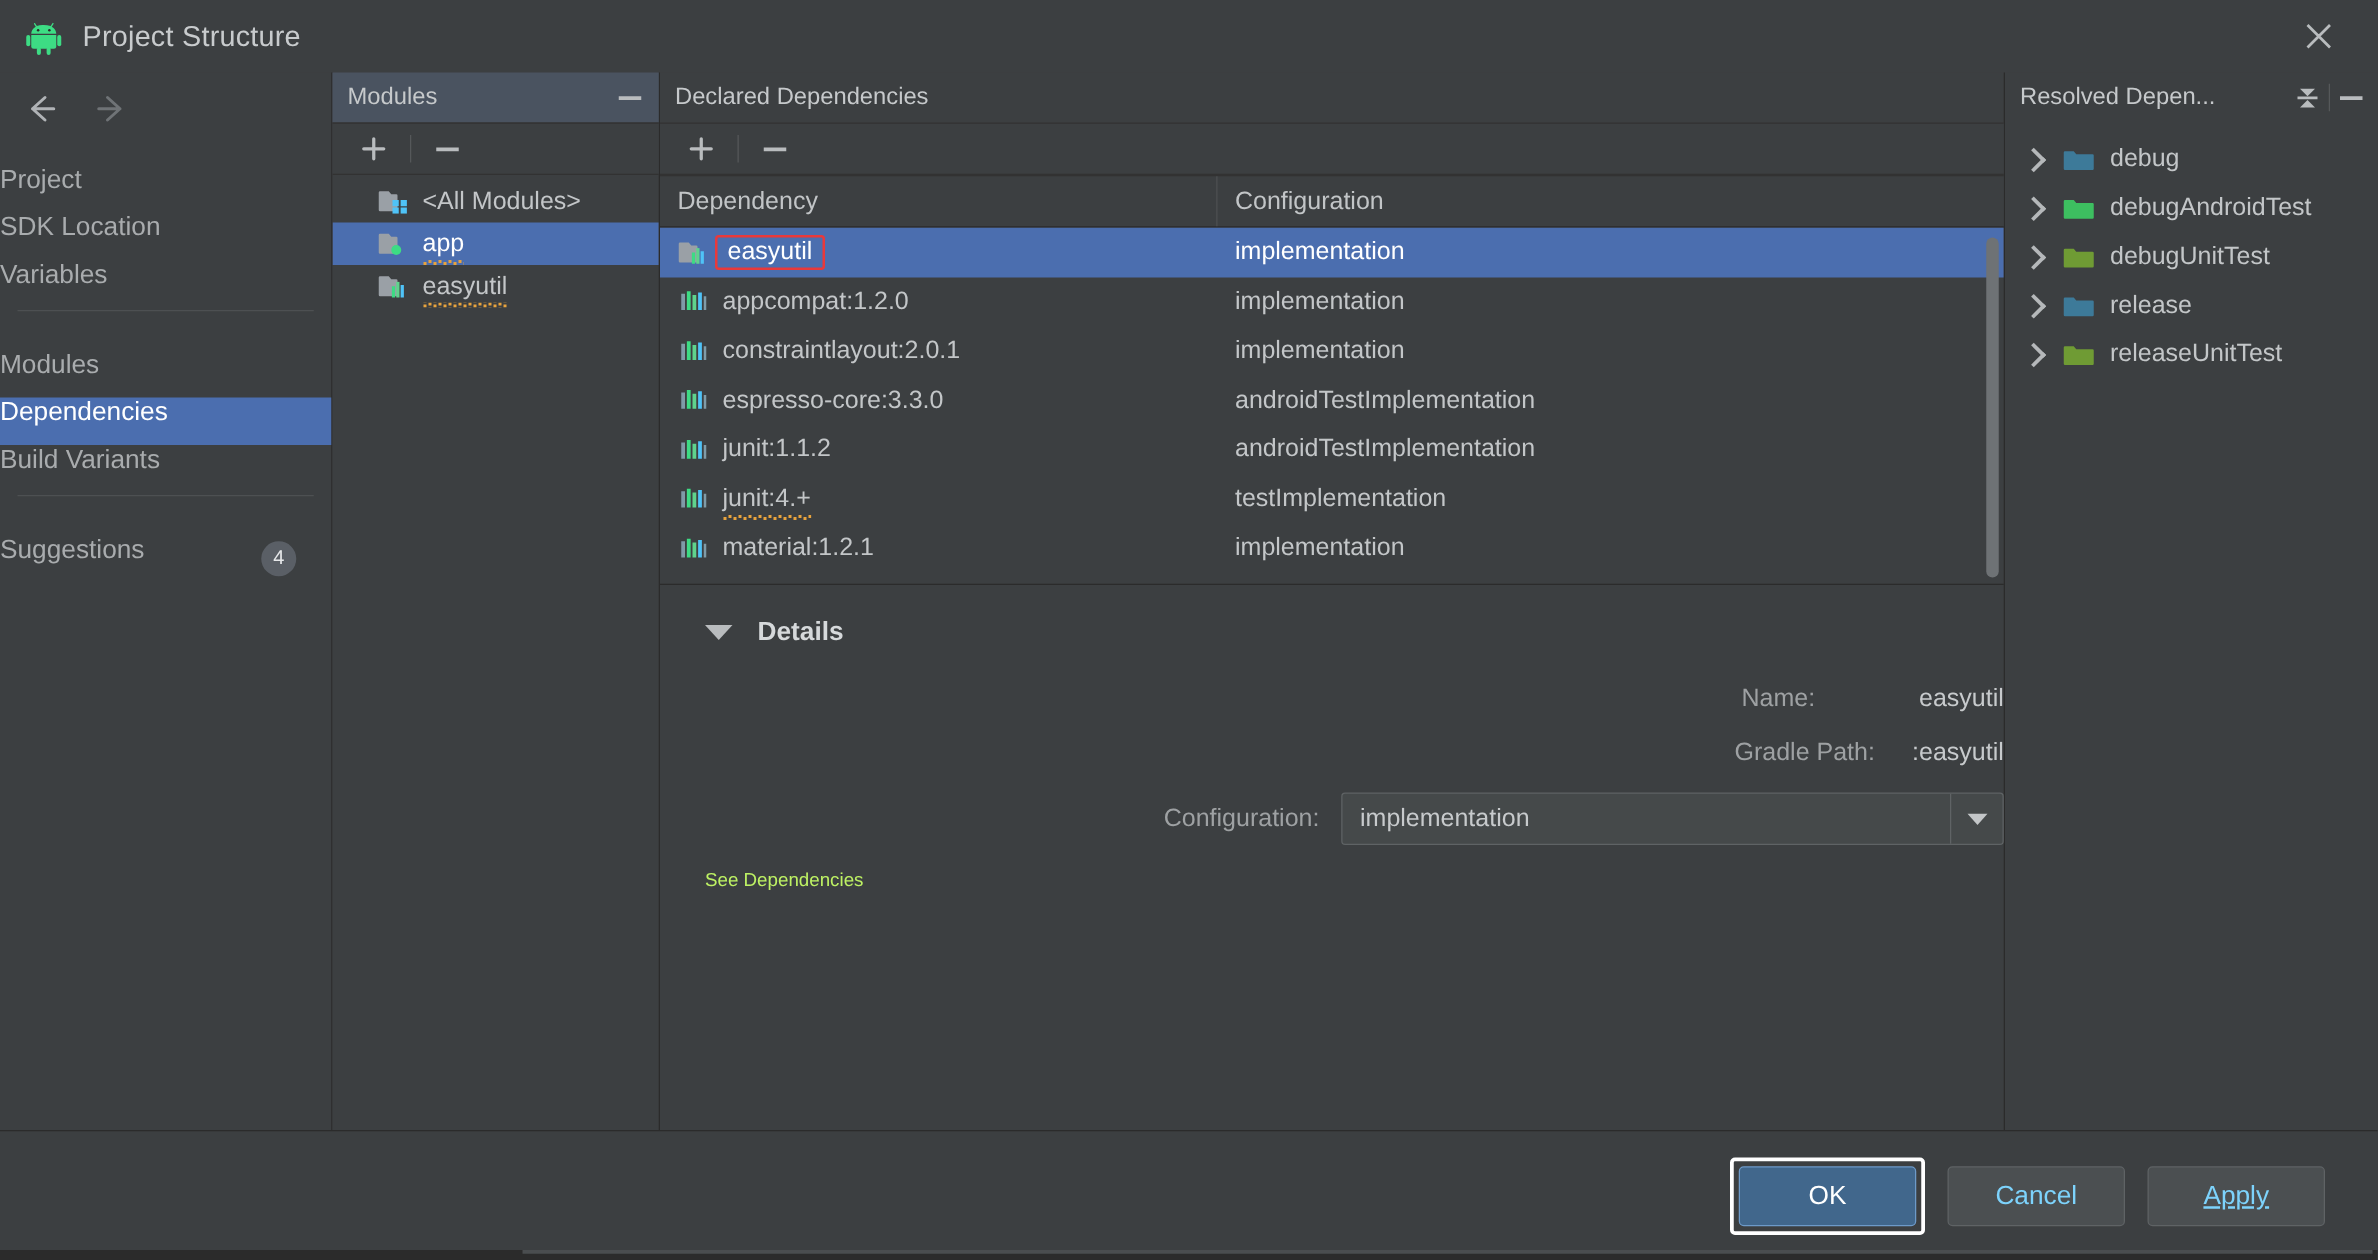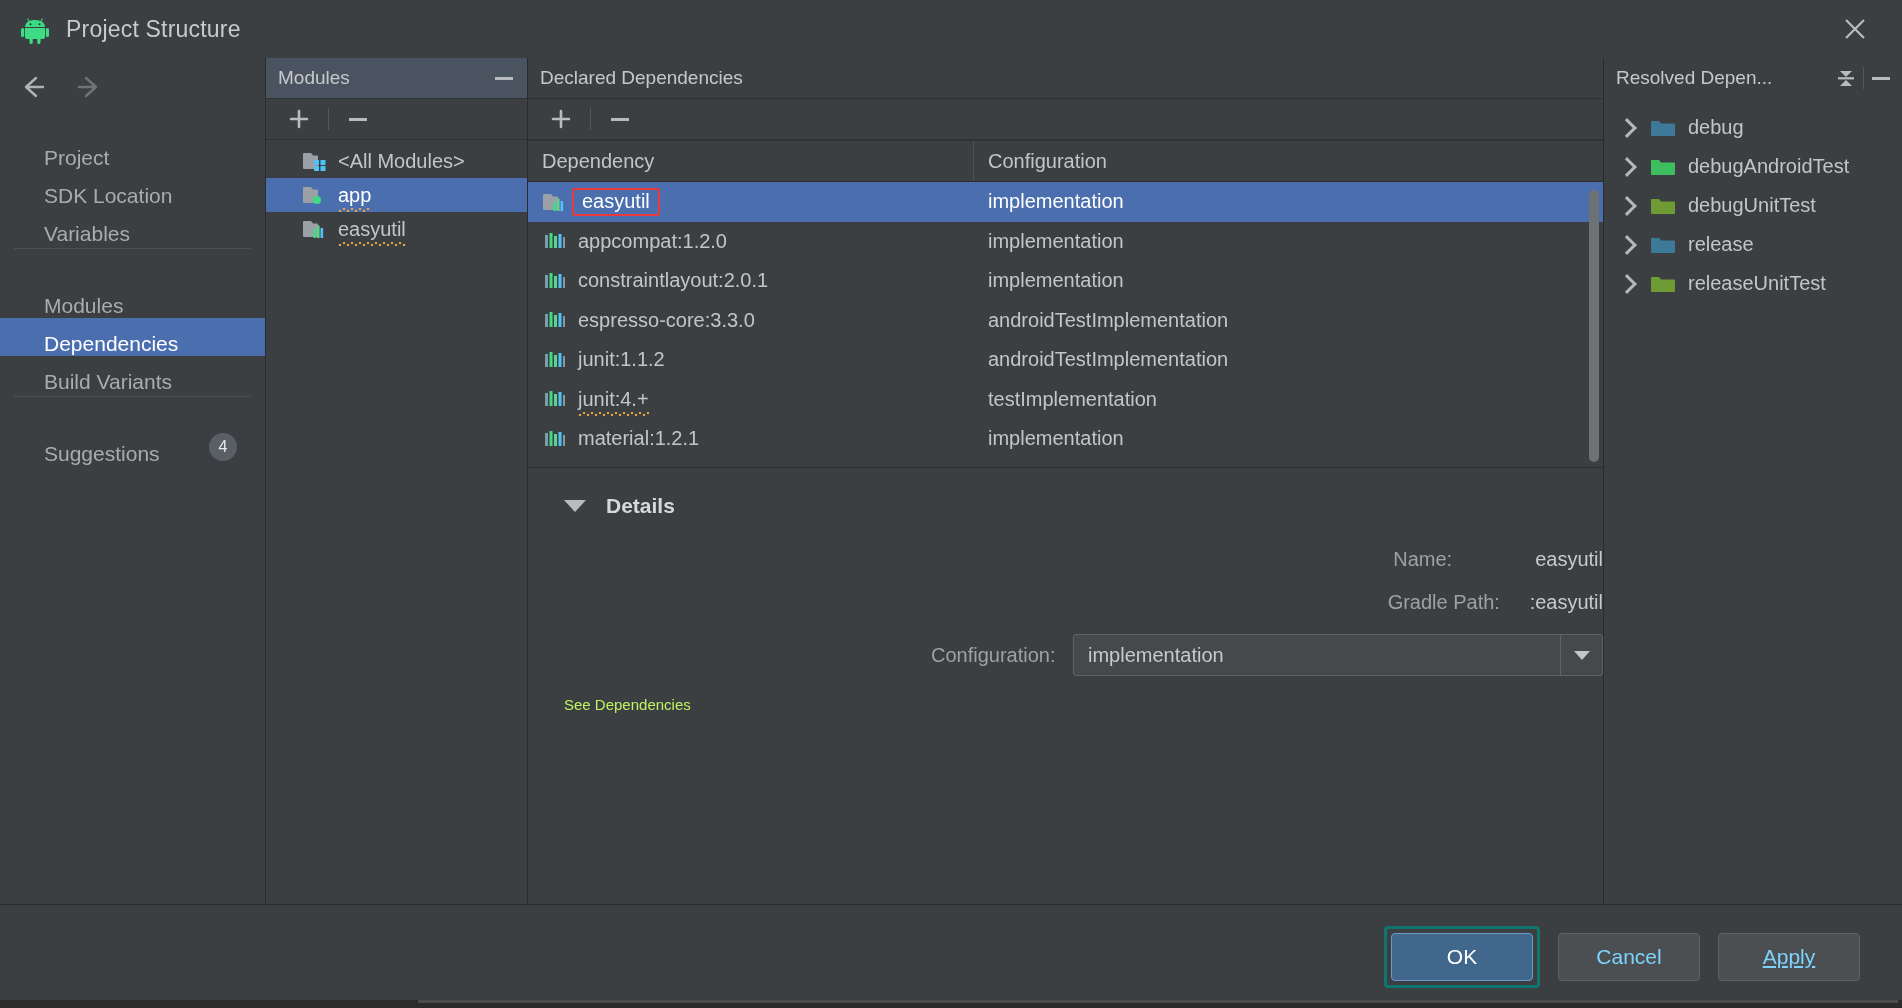--- a/index.html
+++ b/index.html
@@ -47,22 +47,22 @@
   }
   .nav-arrows {
     height: 58px; display: flex; align-items: center; gap: 26px;
     padding-left: 18px;
   }
   .nav-arrow { width: 30px; height: 30px; cursor: pointer; }
   .nav-arrow.back svg { fill: #b0b3b6; }
   .nav-arrow.fwd svg { fill: #6f7376; }
   .side-list { margin-top: 16px; }
   .side-item {
-    height: 38px; display: flex; align-items: flex-end;
-    padding-left: 44px; font-size: 21px; color: #a9acae;
+    height: 38px; display: flex; align-items: flex-start;
+    font-size: 21px; color: #a9acae;
     cursor: pointer; position: relative;
   }
   .side-item.selected { background: #4b6eaf; color: #ffffff; }
   .side-gap { height: 32px; }
   .side-sep { height:1px; background:#4d5052; margin: 2px 14px 0 14px; }
   .badge {
     position: absolute; right: 28px; top: 50%; transform: translateY(-50%);
     width: 28px; height: 28px; border-radius: 50%;
     background: #5a5f66; color: #e6e8ea;
     font-size: 16px; display:flex; align-items:center; justify-content:center;
@@ -178,21 +178,21 @@
     justify-content:flex-end; gap: 18px; padding-right: 42px;
     border-top: 1px solid #2b2b2b; background:#3c3f41;
   }
   .btn {
     min-width: 142px; height: 48px; border-radius:4px;
     display:flex; align-items:center; justify-content:center;
     font-size:21px; cursor:pointer;
   }
   .btn.default { background:#41678c; border:1px solid #6d9ac9; color:#ffffff; }
   .btn.normal { background:#4b4f51; border:1px solid #5f6365; color:#7dd3fc; }
-  .ok-wrap { border: 3px solid #0f766e; border-radius:4px; padding:4px; }
+  .ok-wrap { border: 3px solid #ffffff; border-radius:4px; padding:4px; }
   .ul { text-decoration: underline; }
   .bottom-strip { position:absolute; left:0; right:0; bottom:0; height: 8px; background:#2b2b2b; }
   .bottom-strip .nub { position:absolute; left:418px; top:0; width: 1480px; height:3px; background:#4a4d4f;}
 </style>
 </head>
 <body>
 
 <div class="dialog">
 
   <div class="titlebar">

